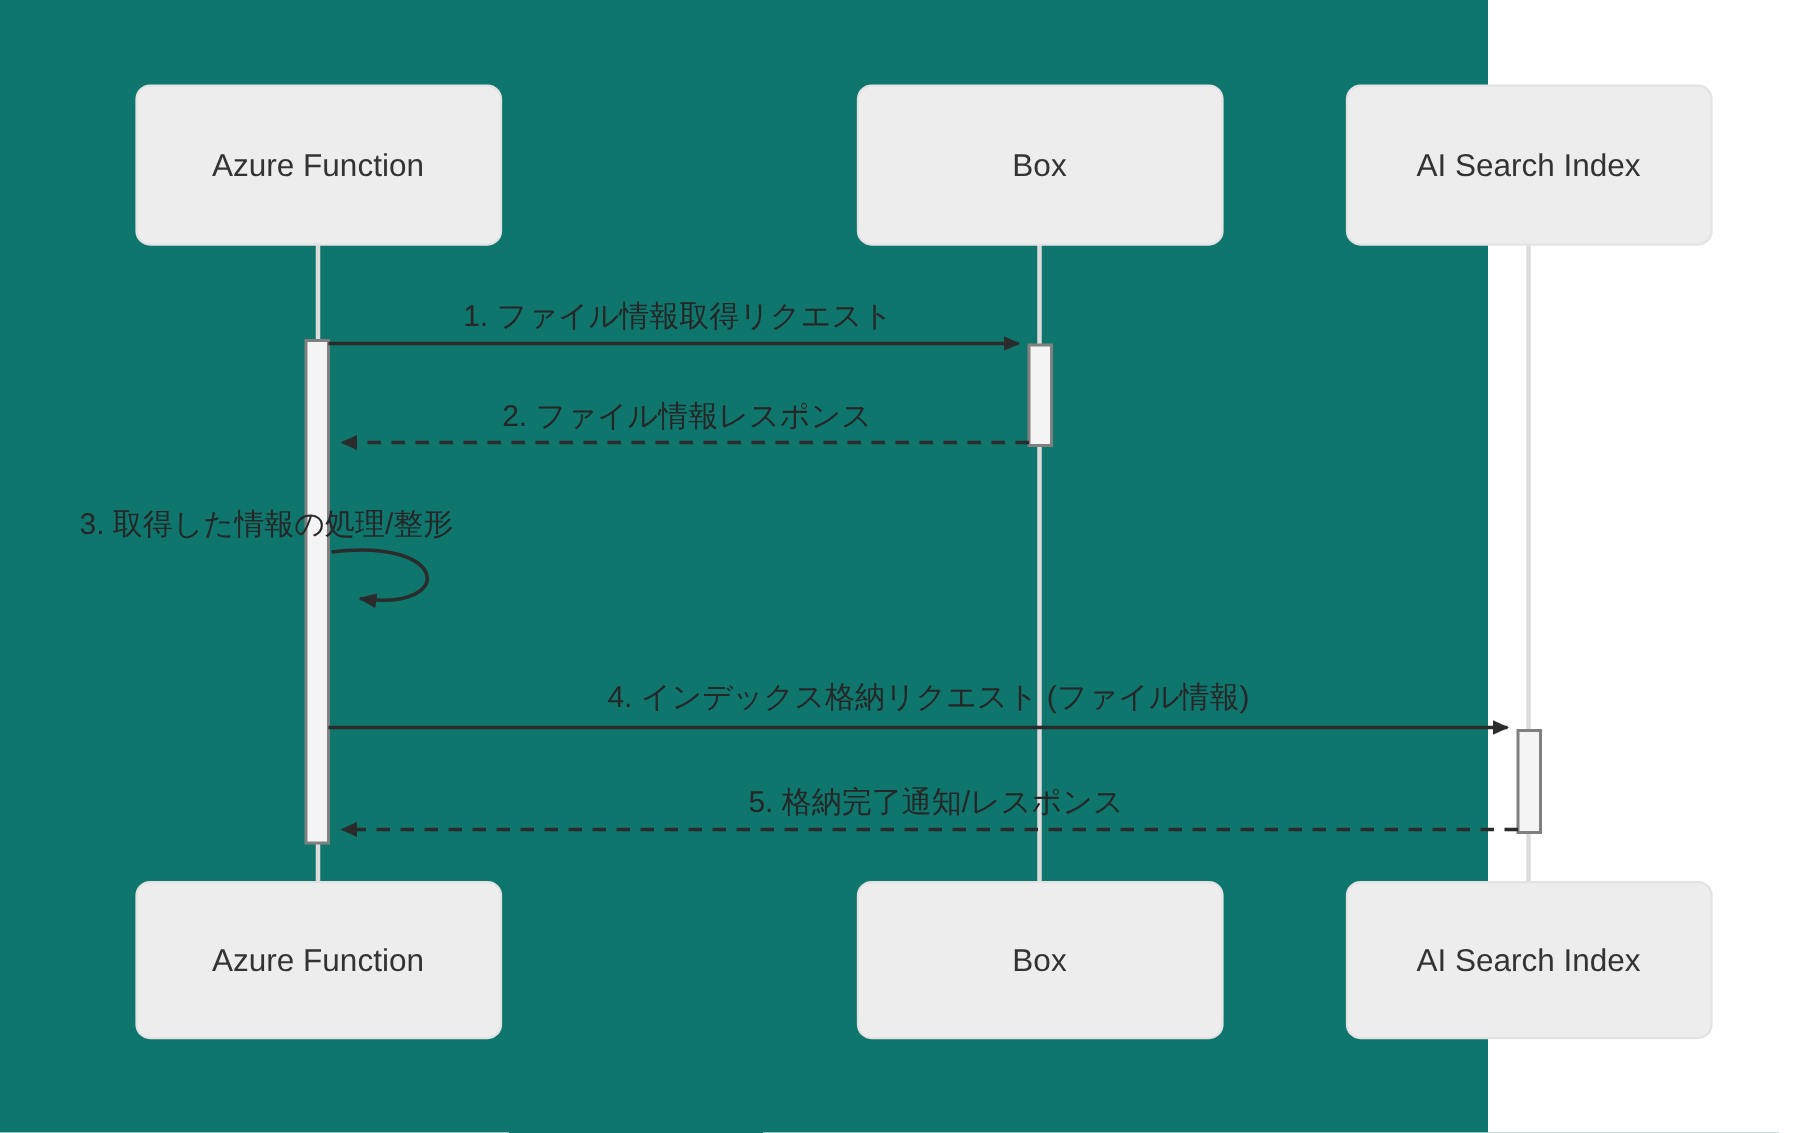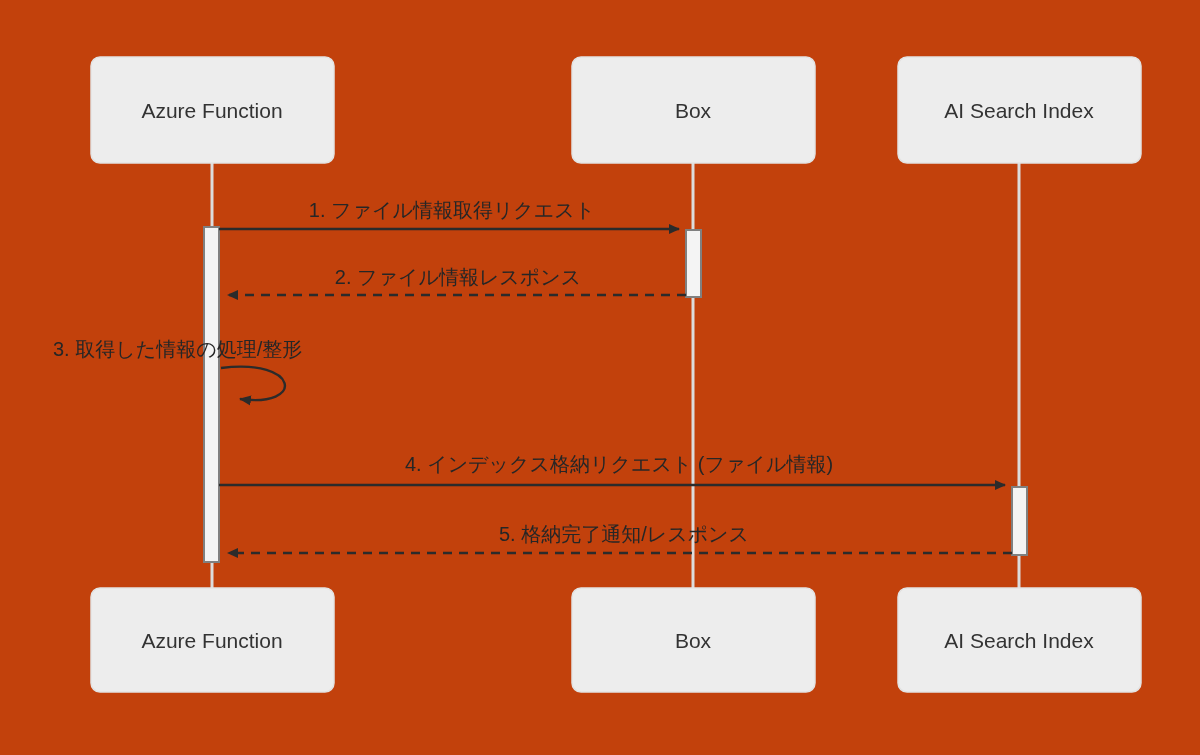--- a/index.html
+++ b/index.html
@@ -9,23 +9,23 @@
     background: #ffffff;
   }
   body {
     width: 1200px;
     height: 755px;
     font-family: "Liberation Sans", "DejaVu Sans", sans-serif;
     overflow: hidden;
   }
   #diagram-root {
     position: relative;
-    width: 1200px;
+    width: 992px;
     height: 755px;
-    background: #c2410c;
+    background: #0f766e;
   }
   svg#sequence-svg {
     position: absolute;
     top: 0;
     left: 0;
     width: 1200px;
     height: 755px;
     display: block;
   }
   .participant-box {

